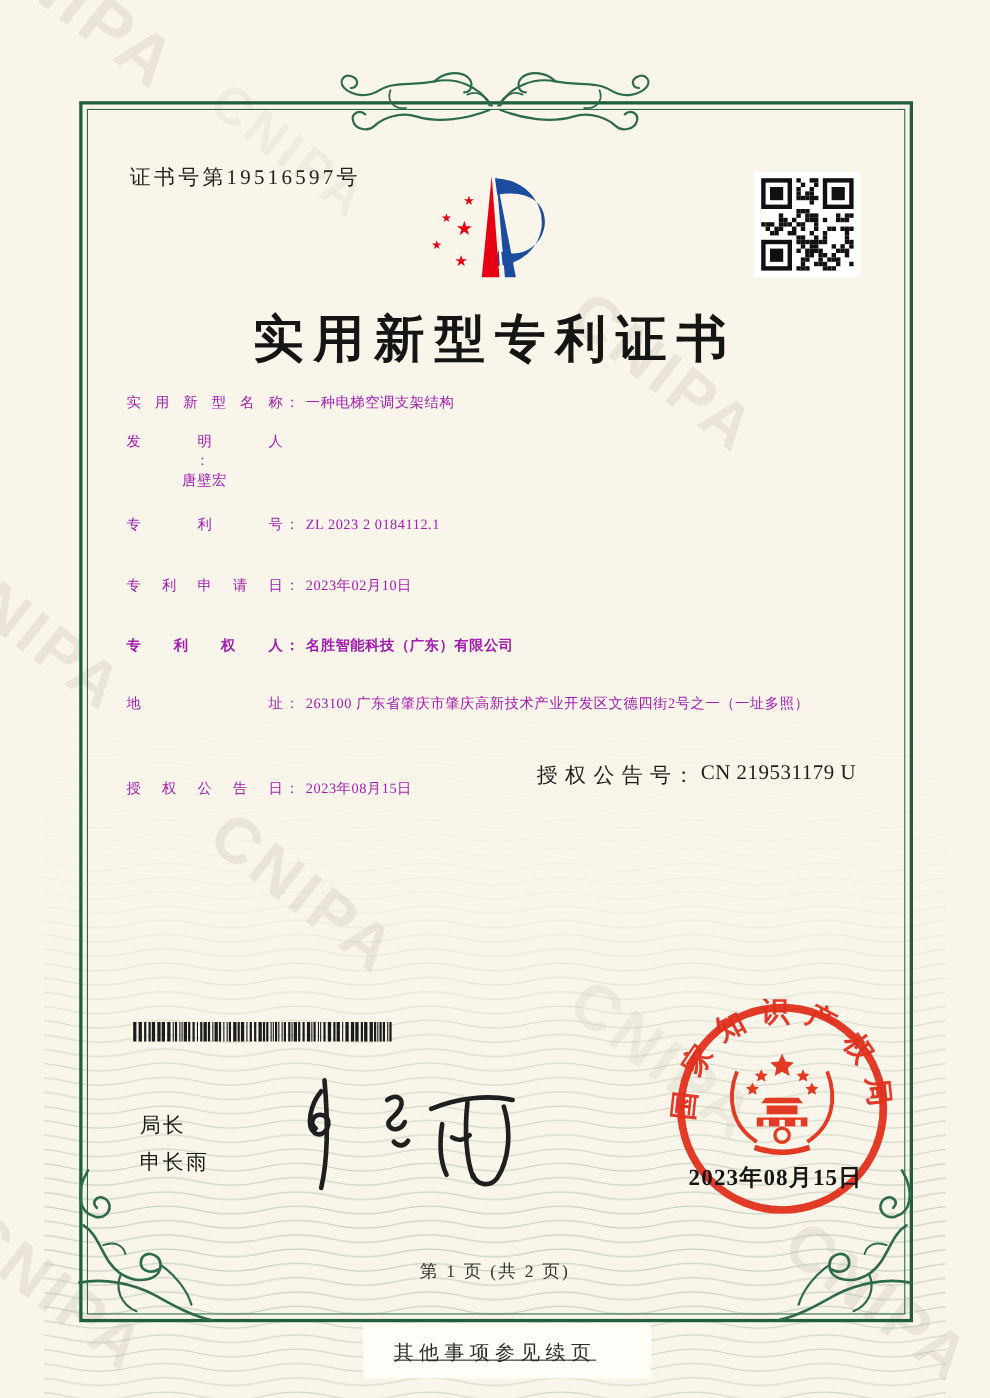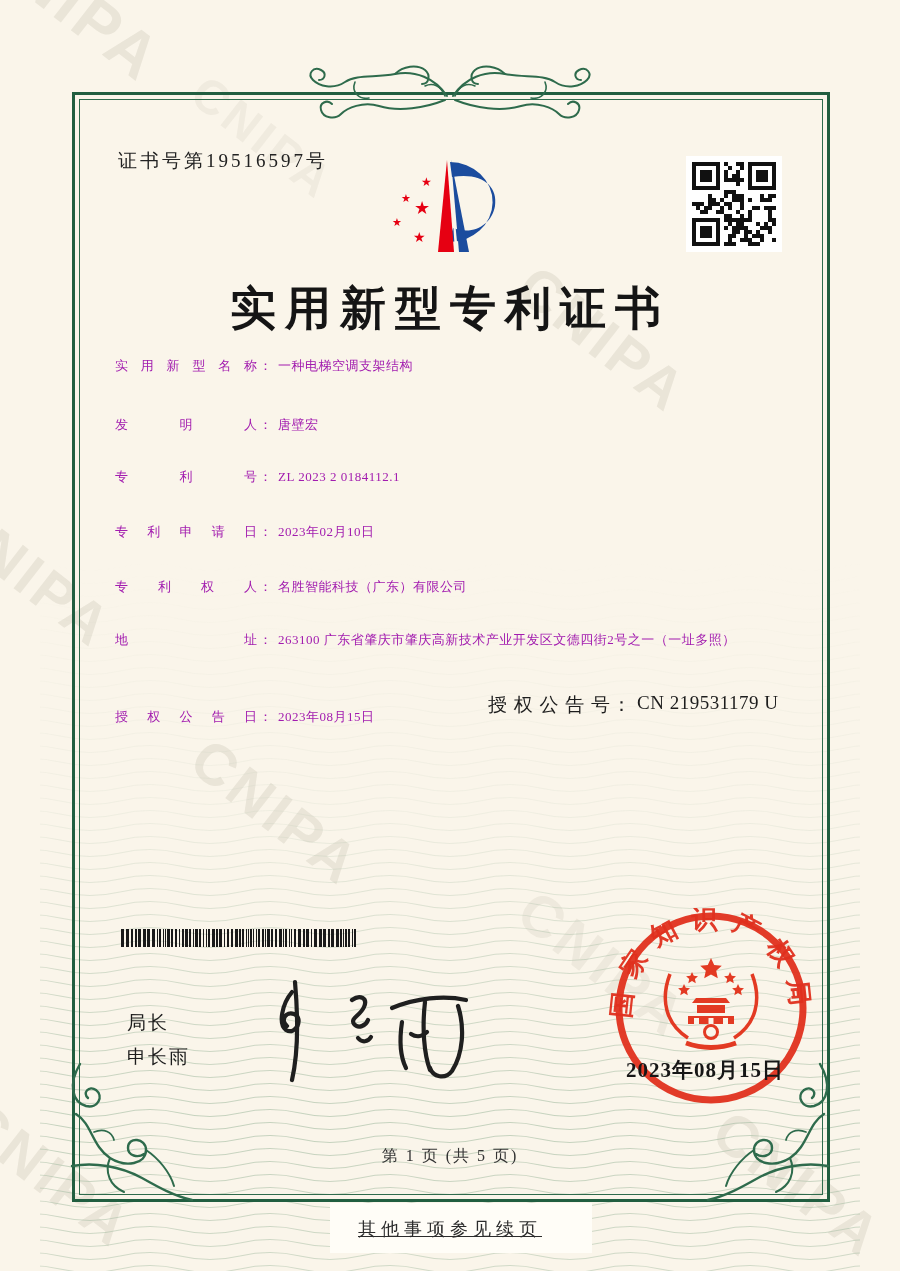--- a/index.html
+++ b/index.html
@@ -277,36 +277,36 @@
       </svg>
   </div>
 
   <div id="title">实用新型专利证书</div>
 
   <div class="row" style="top:357px;">
     <span class="lbl">实用新型名称</span>
     <span class="colon">：</span>
     <span class="val">一种电梯空调支架结构</span>
   </div>
-  <div class="row" style="top:416px;">
+  <div class="row" style="top:392px;flex-direction:column;">
     <span class="lbl">发明人</span>
     <span class="colon">：</span>
     <span class="val">唐壁宏</span>
   </div>
   <div class="row" style="top:468px;">
     <span class="lbl">专利号</span>
     <span class="colon">：</span>
     <span class="val">ZL 2023 2 0184112.1</span>
   </div>
   <div class="row" style="top:523px;">
     <span class="lbl">专利申请日</span>
     <span class="colon">：</span>
     <span class="val">2023年02月10日</span>
   </div>
-  <div class="row" style="top:578px;">
+  <div class="row" style="top:578px;font-weight:bold;">
     <span class="lbl">专利权人</span>
     <span class="colon">：</span>
     <span class="val">名胜智能科技（广东）有限公司</span>
   </div>
   <div class="row" style="top:631px;">
     <span class="lbl">地址</span>
     <span class="colon">：</span>
     <span class="val" style="width:470px;">263100 广东省肇庆市肇庆高新技术产业开发区文德四街2号之一（一址多照）</span>
   </div>
   <div class="row" style="top:708px;">
@@ -429,17 +429,17 @@
       <rect x="97" y="97" width="28" height="8" stroke="none"></rect>
       <path d="M88 108 L134 108 L134 116 L88 116 Z" stroke="none"></path>
       <rect x="94" y="110" width="5" height="6" fill="#faf5ea" stroke="none"></rect>
       <rect x="108.5" y="110" width="5" height="6" fill="#faf5ea" stroke="none"></rect>
       <rect x="123" y="110" width="5" height="6" fill="#faf5ea" stroke="none"></rect>
       <circle cx="111" cy="124" r="6.5" fill="none" stroke-width="3"></circle>
     </g>
   </svg>
   <div id="seal-date">2023年08月15日</div>
 
-  <div id="page-indicator">第 1 页 (共 5 页)</div>
+  <div id="page-indicator">第 1 页 (共 2 页)</div>
   <div id="continuation-box"></div>
   <div id="continuation-note">其他事项参见续页</div>
 
 </div>
 
 </body></html>

